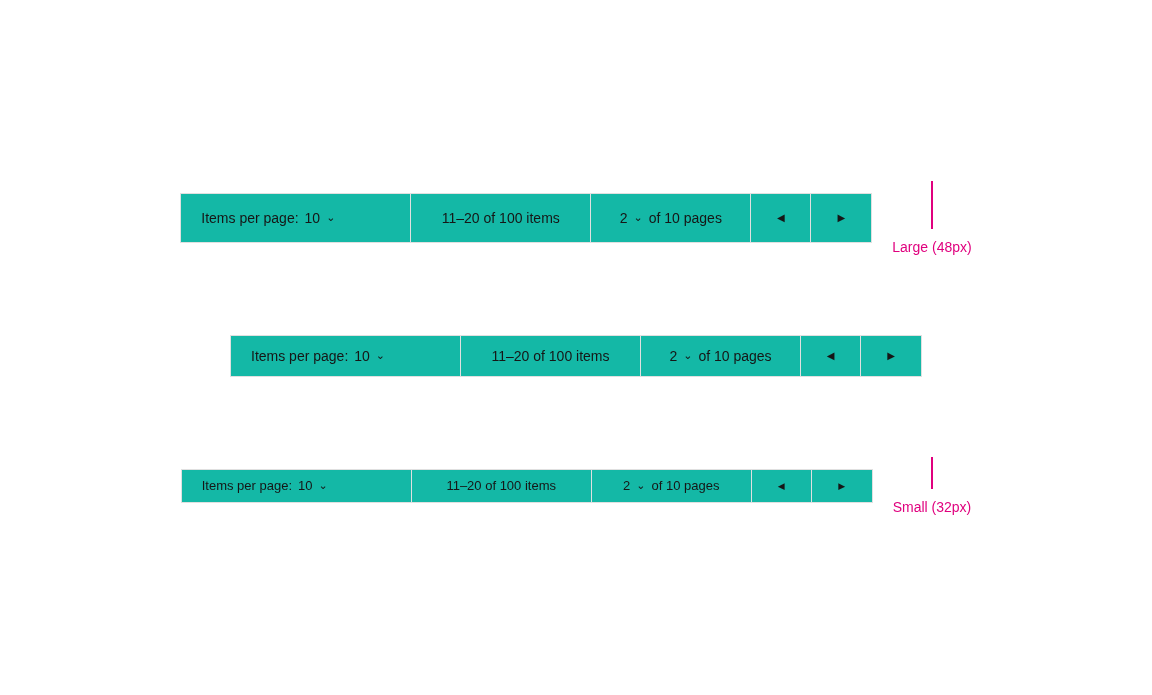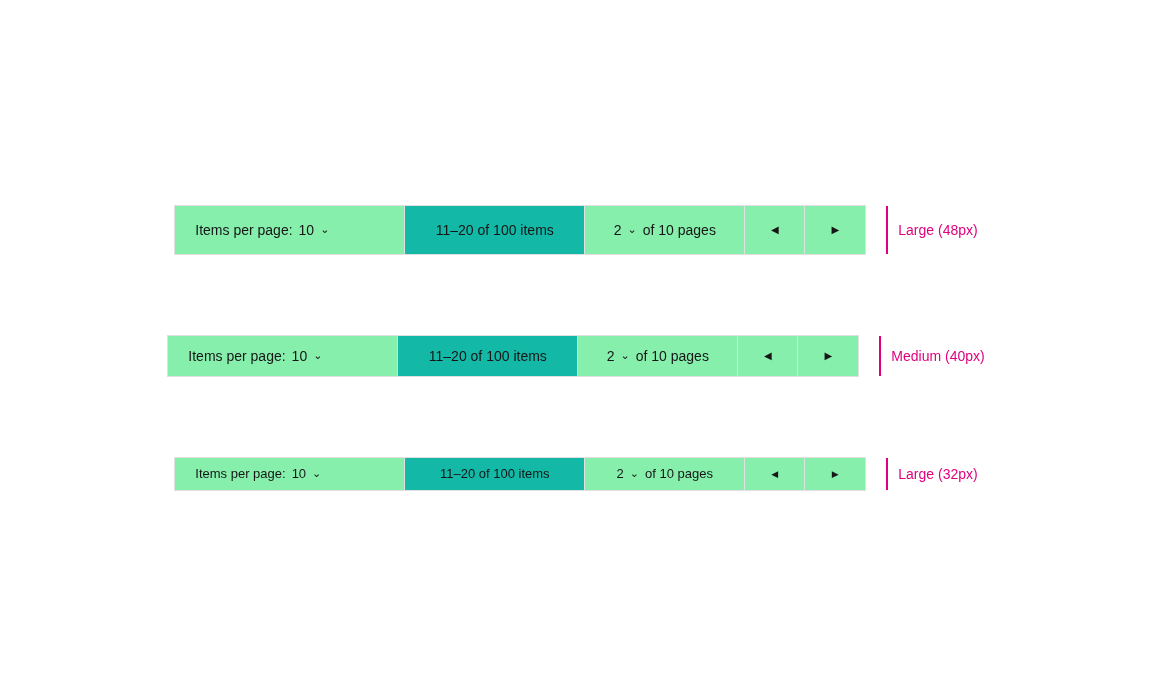--- a/index.html
+++ b/index.html
@@ -30,21 +30,21 @@
       background: #f4f4f4;
       overflow: hidden;
     }
 
     .pagination-bar .cell {
       display: flex;
       align-items: center;
       justify-content: center;
       padding: 0 20px;
       border-right: 1px solid #e0e0e0;
-      background: #86efac;
+      background: #14b8a6;
       color: #161616;
       font-size: 14px;
       white-space: nowrap;
       cursor: pointer;
       user-select: none;
     }
 
     .pagination-bar .cell:last-child {
       border-right: none;
     }
@@ -85,20 +85,21 @@
     
     .medium .cell { height: 40px; }
     
     .small .cell { height: 32px; font-size: 13px; }
     .small .cell.nav-btn { font-size: 9px; }
 
     .right-annotation {
       display: flex;
       align-items: center;
       gap: 10px;
+      flex-direction: column;
     }
 
     .vert-bar {
       width: 2px;
       background: #e0007e;
     }
 
     .large .right-annotation .vert-bar { height: 48px; }
     .medium .right-annotation .vert-bar { height: 40px; }
     .small .right-annotation .vert-bar { height: 32px; }
@@ -149,24 +150,20 @@
       <span class="dropdown-chevron">⌄</span>
       <span>of 10 pages</span>
     </div>
     <div class="cell nav-btn">
       <span>◀</span>
     </div>
     <div class="cell nav-btn">
       <span>▶</span>
     </div>
   </div>
-  <div class="right-annotation">
-    <div class="vert-bar"></div>
-    <span style="color:#e0007e; font-size:14px;">Medium (40px)</span>
-  </div>
 </div>
 
 <div class="demo-section small">
   <div class="pagination-bar">
     <div class="cell items-per-page">
       <span>Items per page:</span>
       <span>10</span>
       <span class="dropdown-chevron">⌄</span>
     </div>
     <div class="cell item-range">
@@ -179,15 +176,15 @@
     </div>
     <div class="cell nav-btn">
       <span>◀</span>
     </div>
     <div class="cell nav-btn">
       <span>▶</span>
     </div>
   </div>
   <div class="right-annotation">
     <div class="vert-bar"></div>
-    <span style="color:#e0007e; font-size:14px;">Large (32px)</span>
+    <span style="color:#e0007e; font-size:14px;">Small (32px)</span>
   </div>
 </div>
 
 </body></html>

